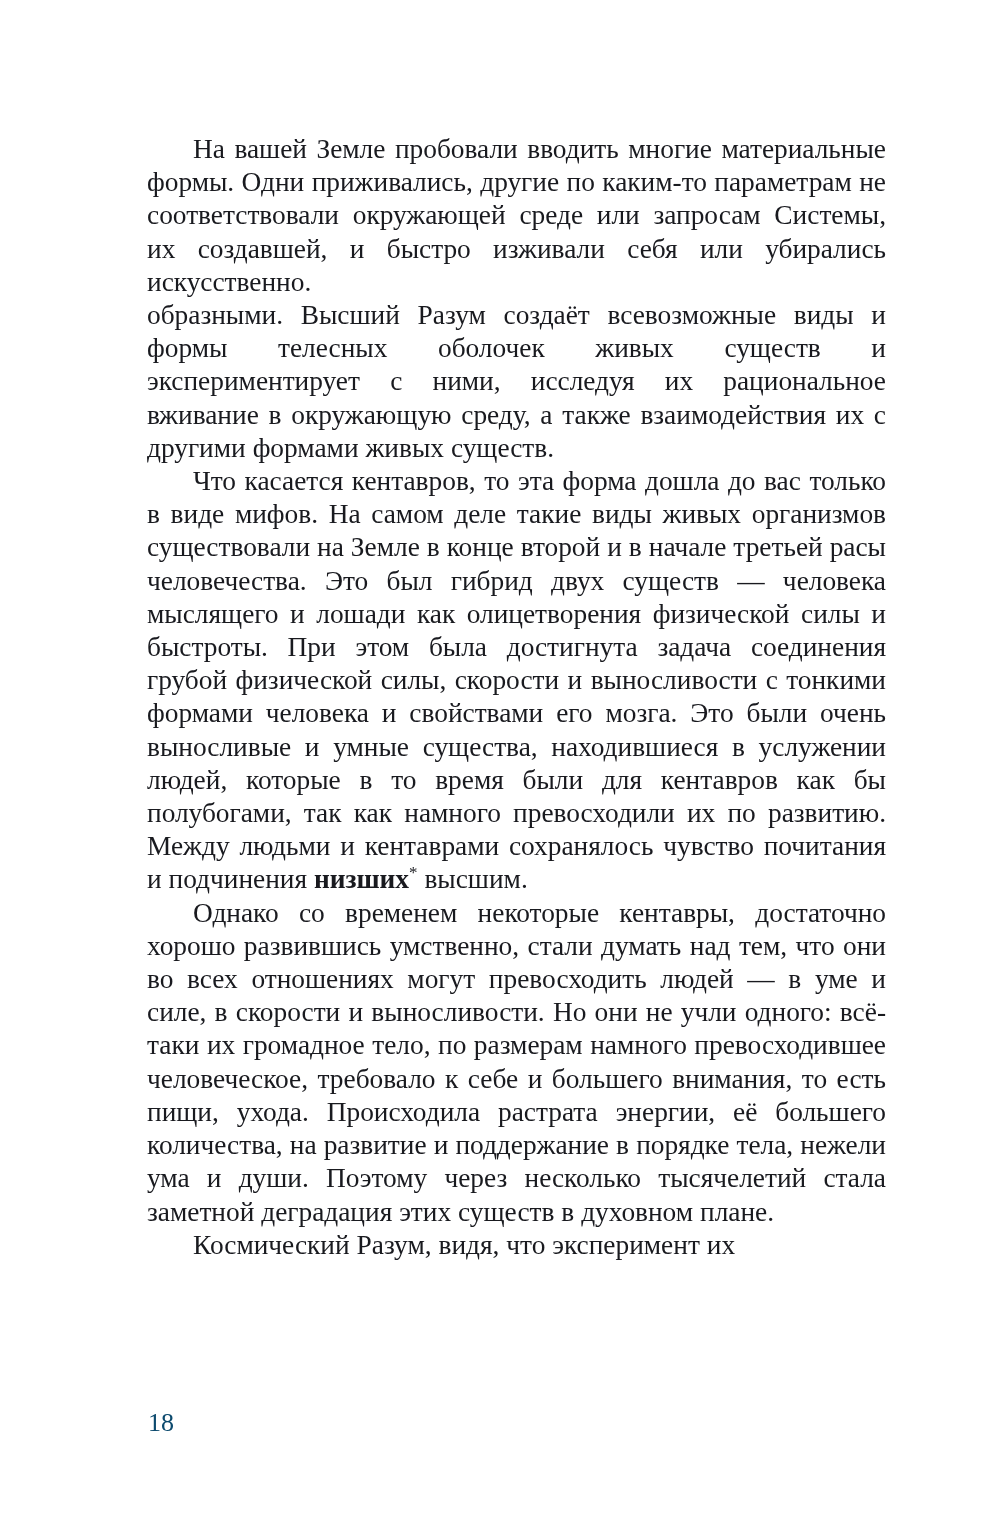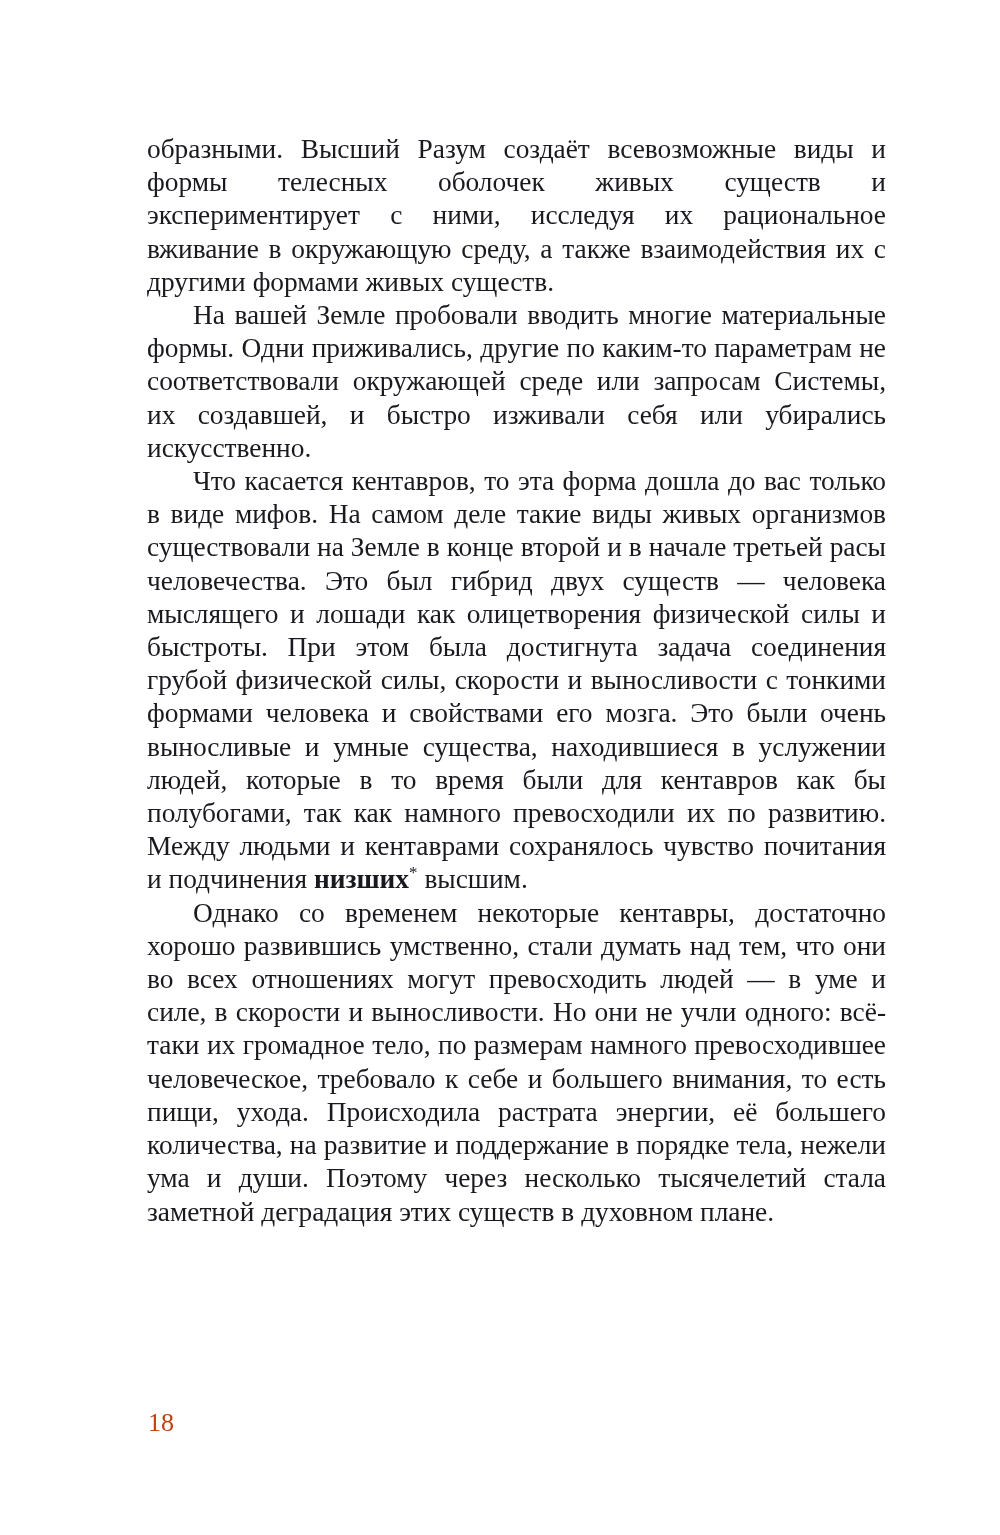--- a/index.html
+++ b/index.html
@@ -63,37 +63,38 @@
     font-style: normal;
   }
 
   
   .folio {
     position: absolute;
     left: 148px;
     top: 1408px;
     font-size: 26px;
     line-height: 30px;
-    color: #c2410c;
+    color: #0c4a6e;
     font-family: "Liberation Serif", "DejaVu Serif", serif;
   }
 </style>
 </head>
 <body>
 
 <div class="page">
 
   <div class="text-column">
 
+    <p class="para">На вашей Земле пробовали вводить многие материальные формы. Одни приживались, другие по каким-то параметрам не соответствовали окружающей среде или запросам Системы, их создавшей, и быстро изживали себя или убирались искусственно.</p>
+
     <p class="para first">образными. Высший Разум создаёт всевозможные виды и формы телесных оболочек живых существ и экспериментирует с ними, исследуя их рациональное вживание в окружающую среду, а также взаимодействия их с другими формами живых существ.</p>
-
-    <p class="para">На вашей Земле пробовали вводить многие материальные формы. Одни приживались, другие по каким-то параметрам не соответствовали окружающей среде или запросам Системы, их создавшей, и быстро изживали себя или убирались искусственно.</p>
 
     <p class="para"><span>Что касается кентавров, то эта форма дошла до вас только в виде мифов. На самом деле такие виды живых организмов существовали на Земле в конце второй и в начале третьей расы человечества. Это был гибрид двух существ — человека мыслящего и лошади как олицетворения физической силы и быстроты. При этом была достигнута задача соединения грубой физической силы, скорости и выносливости с тонкими формами человека и свойствами его мозга. Это были очень выносливые и умные существа, находившиеся в услужении людей, которые в то время были для кентавров как бы полубогами, так как намного превосходили их по развитию. Между людьми и кентаврами сохранялось чувство почитания и подчинения </span><span class="emph">низших</span><span class="footnote-marker">*</span><span> высшим.</span></p>
 
     <p class="para">Однако со временем некоторые кентавры, достаточно хорошо развившись умственно, стали думать над тем, что они во всех отношениях могут превосходить людей — в уме и силе, в скорости и выносливости. Но они не учли одного: всё-таки их громадное тело, по размерам намного превосходившее человеческое, требовало к себе и большего внимания, то есть пищи, ухода. Происходила растрата энергии, её большего количества, на развитие и поддержание в порядке тела, нежели ума и души. Поэтому через несколько тысячелетий стала заметной деградация этих существ в духовном плане.</p>
 
+    <p class="para">Космический Разум, видя, что эксперимент их</p>
 
   </div>
 
   <div class="folio">18</div>
 
 </div>
 
 </body></html>

